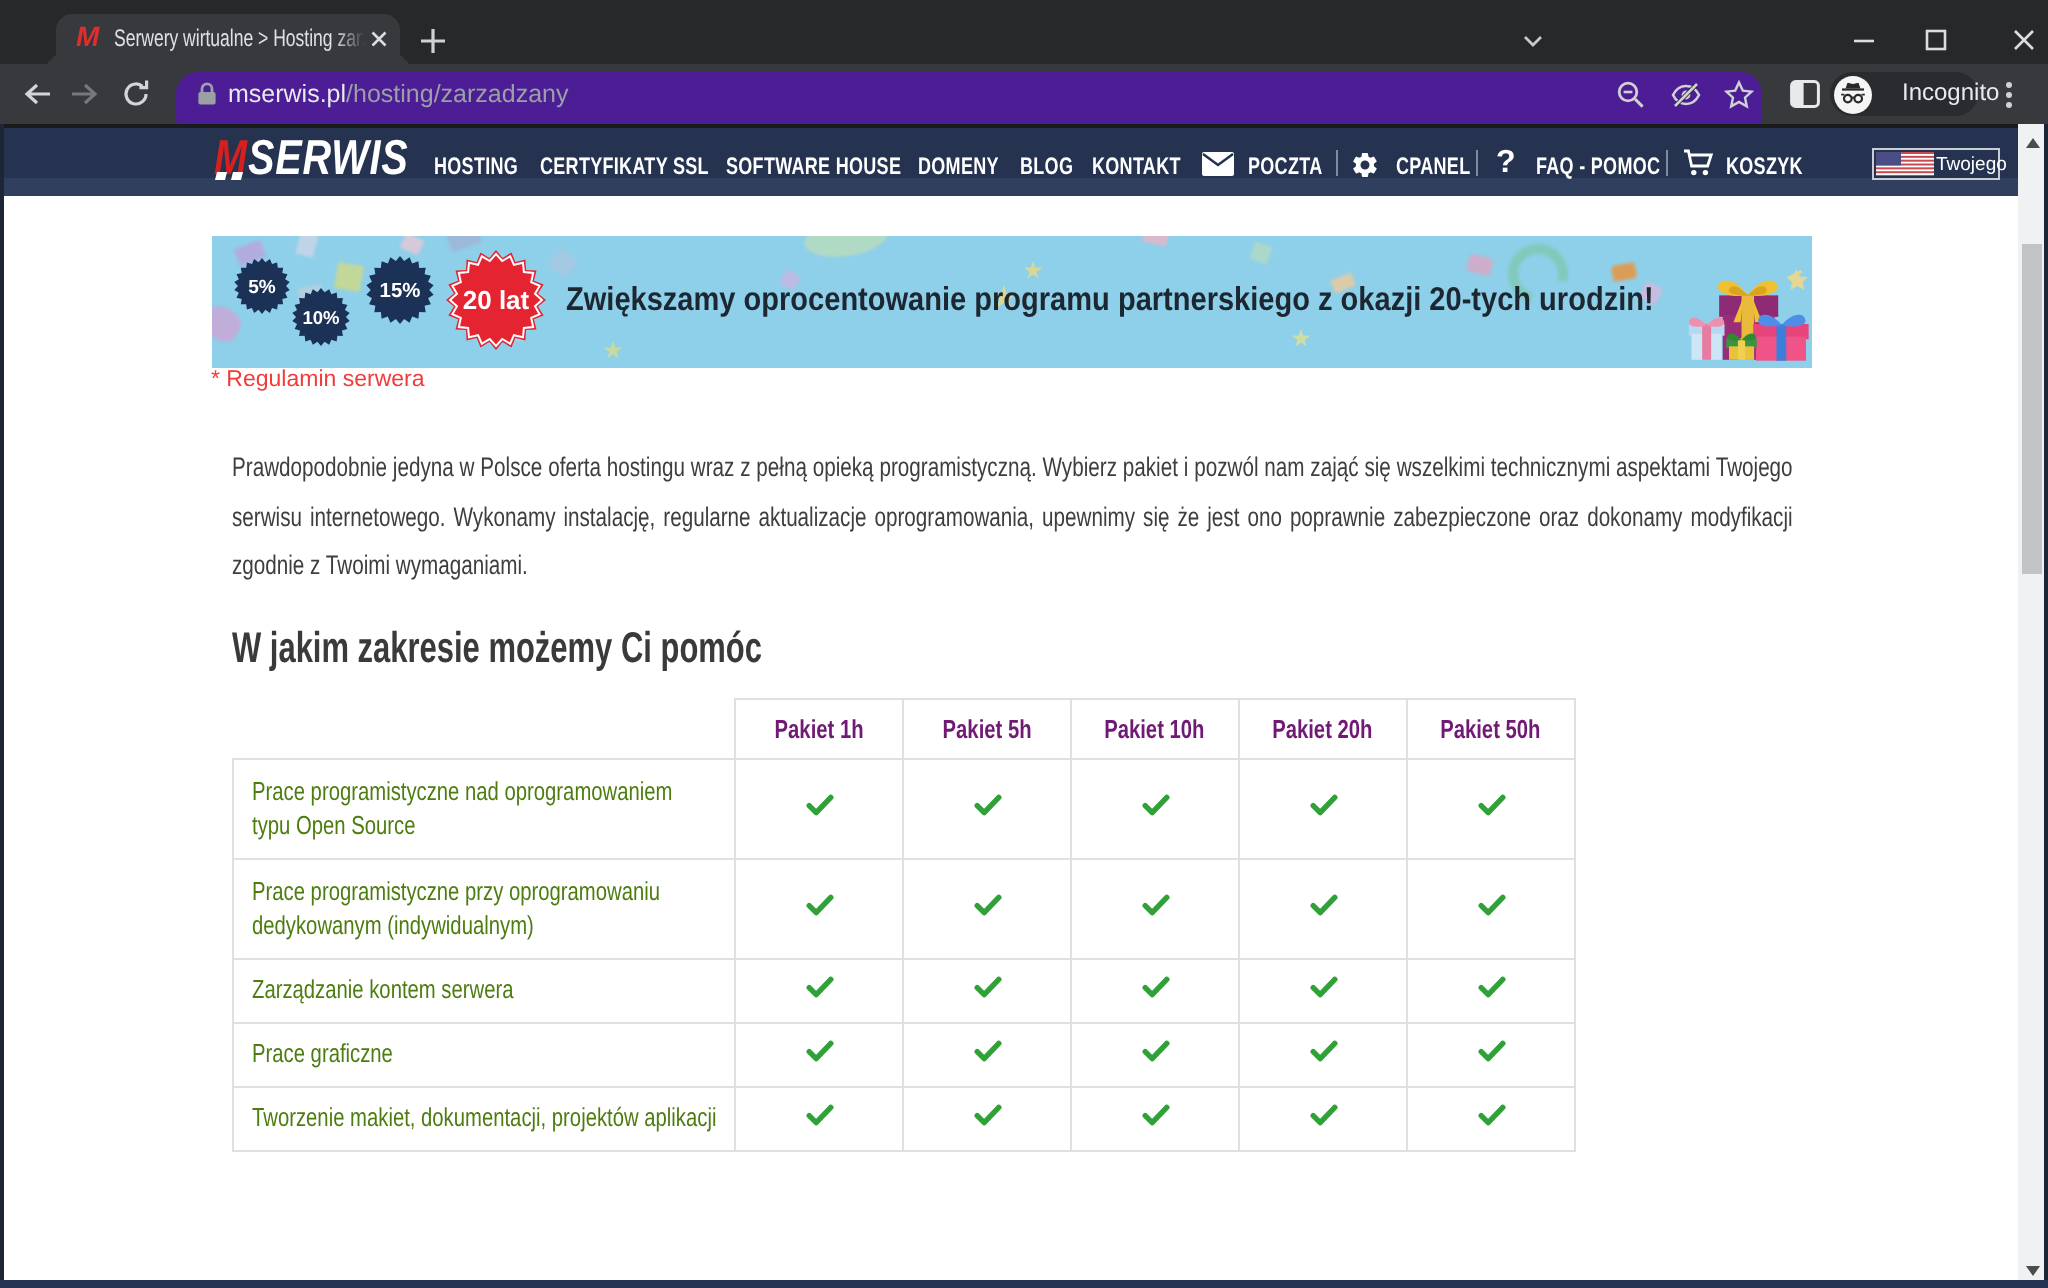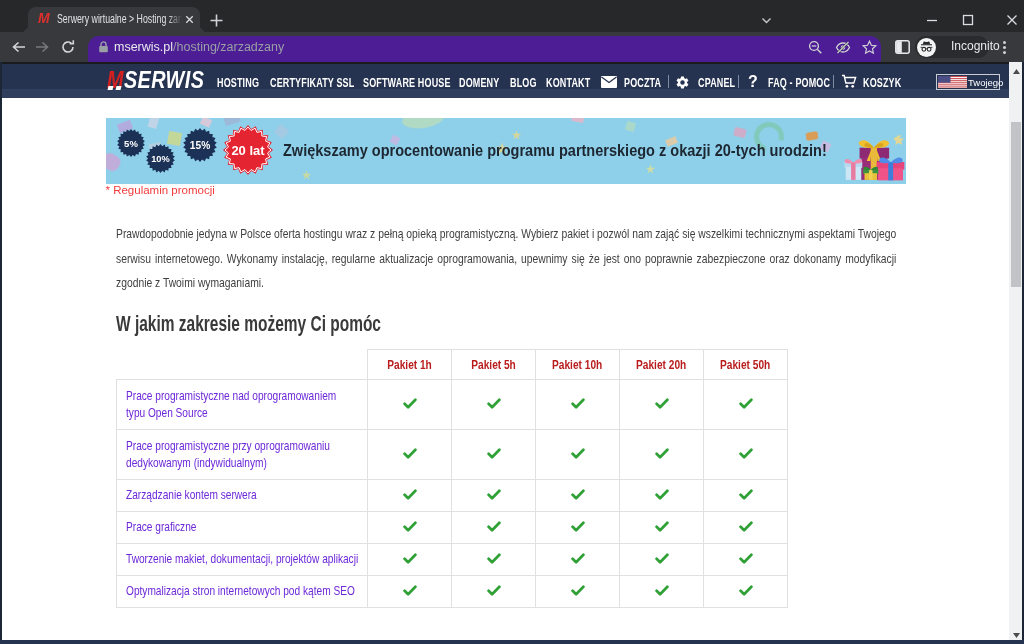--- a/index.html
+++ b/index.html
@@ -50,23 +50,23 @@
   
   #para { left:116px; top:221.9px; width:1020px; font-size:13.5px; line-height:24.7px; color:#3e3e3e; transform:scaleX(0.765); transform-origin:0 0; }
   #para .j { text-align:justify; text-align-last:justify; }
   #heading { left:116px; top:311.5px; font-size:21.5px; font-weight:bold; color:#3a3a3a; transform:scaleX(0.72); transform-origin:0 0; white-space:nowrap; }
 
   
   #ptable { left:116px; top:348.7px; }
   table { border-collapse:collapse; table-layout:fixed; width:671px; }
   td,th { border:1px solid #e0e0e0; font-weight:normal; overflow:hidden; }
   col.c0 { width:251px; } col.cc { width:84px; }
-  th { height:30px; font-weight:bold; font-size:13px; color:#b91c1c; text-align:center; }
+  th { height:30px; font-weight:bold; font-size:13px; color:#701a75; text-align:center; }
   th.empty { border:none; }
-  td.lbl { padding-left:9px; font-size:13px; color:#6d28d9; text-align:left; line-height:17.5px; }
+  td.lbl { padding-left:9px; font-size:13px; color:#4d7c0f; text-align:left; line-height:17.5px; }
   td { text-align:center; vertical-align:middle; }
   tr.tall td { height:50px; }
   tr.short td { height:32px; }
   .cond { display:inline-block; transform:scaleX(0.78); transform-origin:0 50%; white-space:nowrap; }
   .condc { transform-origin:50% 50%; }
   .chk { width:14px; height:11px; }
 </style>
 </head>
 <body>
 
@@ -268,21 +268,21 @@
       <g>
         <rect x="27" y="49" width="17" height="5.5" fill="#3f9340"></rect>
         <rect x="28.5" y="53.5" width="14" height="7.5" fill="#e8c23a"></rect>
         <rect x="33.5" y="49" width="4" height="12" fill="#f0d050"></rect>
         <path d="M35.5 50 C32 45.5 28 45.5 27.5 47.8 C27.1 50 31 50.9 35.5 50 Z" fill="#2f8a36"></path>
         <path d="M35.5 50 C39 45.5 43 45.5 43.5 47.8 C43.9 50 40 50.9 35.5 50 Z" fill="#2f8a36"></path>
       </g>
     </svg>
   </div>
   <div class="abs" id="bannertext">Zwiększamy oprocentowanie programu partnerskiego z okazji 20-tych urodzin!</div>
-  <div class="abs" id="regulamin">* Regulamin promocji</div>
+  <div class="abs" id="regulamin">* Regulamin serwera</div>
 
   <div class="abs" id="para">
     <div class="j">Prawdopodobnie jedyna w Polsce oferta hostingu wraz z pełną opieką programistyczną. Wybierz pakiet i pozwól nam zająć się wszelkimi technicznymi aspektami Twojego</div>
     <div class="j">serwisu internetowego. Wykonamy instalację, regularne aktualizacje oprogramowania, upewnimy się że jest ono poprawnie zabezpieczone oraz dokonamy modyfikacji</div>
     <div>zgodnie z Twoimi wymaganiami.</div>
   </div>
   <div class="abs" id="heading">W jakim zakresie możemy Ci pomóc</div>
 
   <div class="abs" id="ptable">
     <table>
@@ -386,38 +386,20 @@
           <td class="ck"><svg class="chk" viewBox="0 0 14 11">
               <path d="M1.6 5.8 L5.1 9.3 L12.4 1.7" fill="none" stroke="#2fa136" stroke-width="2.7" stroke-linecap="round" stroke-linejoin="round"></path>
             </svg></td>
           <td class="ck"><svg class="chk" viewBox="0 0 14 11">
               <path d="M1.6 5.8 L5.1 9.3 L12.4 1.7" fill="none" stroke="#2fa136" stroke-width="2.7" stroke-linecap="round" stroke-linejoin="round"></path>
             </svg></td>
           <td class="ck"><svg class="chk" viewBox="0 0 14 11">
               <path d="M1.6 5.8 L5.1 9.3 L12.4 1.7" fill="none" stroke="#2fa136" stroke-width="2.7" stroke-linecap="round" stroke-linejoin="round"></path>
             </svg></td>
         </tr>
-      <tr class="short">
-          <td class="lbl"><span class="cond">Optymalizacja stron internetowych pod kątem SEO</span></td>
-          <td class="ck"><svg class="chk" viewBox="0 0 14 11">
-              <path d="M1.6 5.8 L5.1 9.3 L12.4 1.7" fill="none" stroke="#2fa136" stroke-width="2.7" stroke-linecap="round" stroke-linejoin="round"></path>
-            </svg></td>
-          <td class="ck"><svg class="chk" viewBox="0 0 14 11">
-              <path d="M1.6 5.8 L5.1 9.3 L12.4 1.7" fill="none" stroke="#2fa136" stroke-width="2.7" stroke-linecap="round" stroke-linejoin="round"></path>
-            </svg></td>
-          <td class="ck"><svg class="chk" viewBox="0 0 14 11">
-              <path d="M1.6 5.8 L5.1 9.3 L12.4 1.7" fill="none" stroke="#2fa136" stroke-width="2.7" stroke-linecap="round" stroke-linejoin="round"></path>
-            </svg></td>
-          <td class="ck"><svg class="chk" viewBox="0 0 14 11">
-              <path d="M1.6 5.8 L5.1 9.3 L12.4 1.7" fill="none" stroke="#2fa136" stroke-width="2.7" stroke-linecap="round" stroke-linejoin="round"></path>
-            </svg></td>
-          <td class="ck"><svg class="chk" viewBox="0 0 14 11">
-              <path d="M1.6 5.8 L5.1 9.3 L12.4 1.7" fill="none" stroke="#2fa136" stroke-width="2.7" stroke-linecap="round" stroke-linejoin="round"></path>
-            </svg></td>
-        </tr>
     </tbody>
     </table>
   </div>
 
   <div class="abs" id="sbtrack"></div>
   <div class="abs" id="sbthumb"></div>
   <svg class="abs" style="left:1012.5px;top:69px;width:7px;height:5px" viewBox="0 0 7 5">
     <path d="M0 5 L3.5 0 L7 5 Z" fill="#4c4c4c"></path>
   </svg>
   <svg class="abs" style="left:1012.5px;top:632.5px;width:7px;height:5px" viewBox="0 0 7 5">

